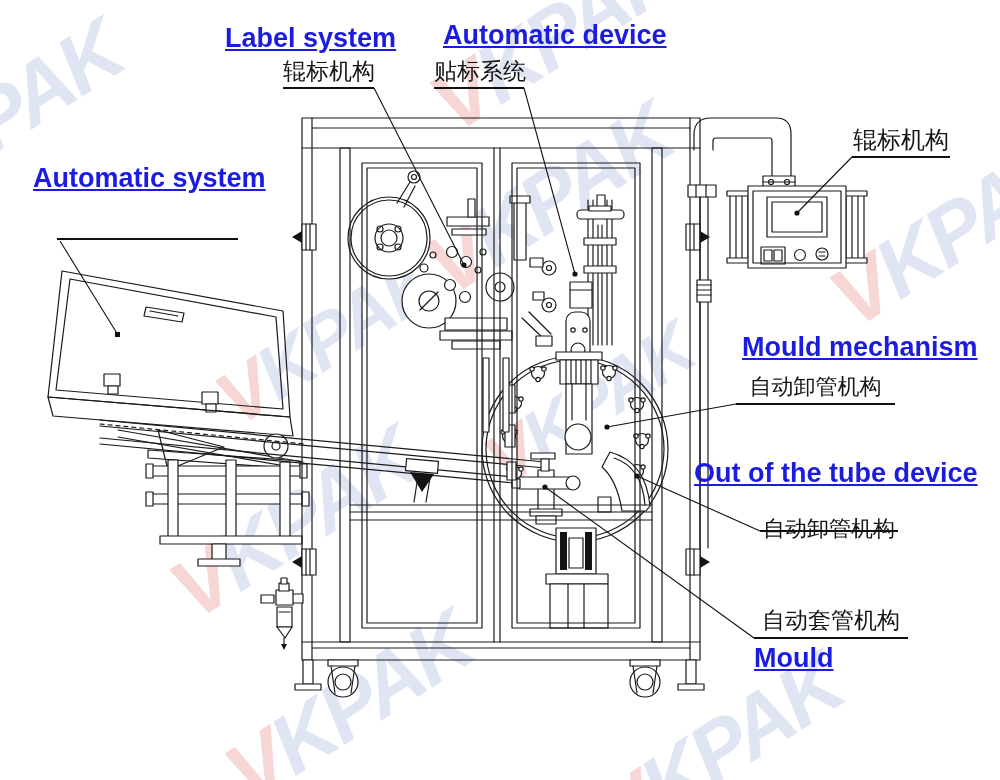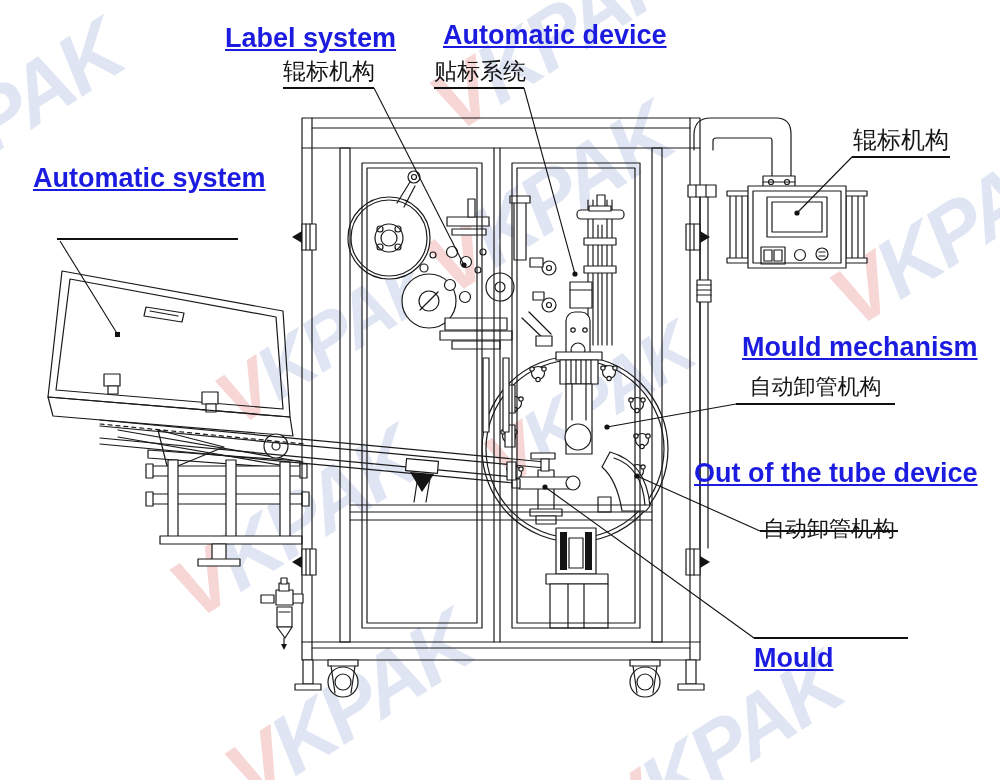--- a/index.html
+++ b/index.html
@@ -406,15 +406,16 @@
 <div class="lbl zh" style="left:852px;top:127px;width:98px;font-size:24px">辊标机构</div>
 
 <div class="lbl en" style="left:33px;top:164px">Automatic system</div>
 
 <div class="lbl en" style="left:742px;top:333px">Mould mechanism</div>
 <div class="lbl zh" style="left:736px;top:375px;width:159px;font-size:22px">自动卸管机构</div>
 
 <div class="lbl en" style="left:694px;top:459px">Out of the tube device</div>
 <div class="lbl zh" style="left:760px;top:517px;width:138px;font-size:22px">自动卸管机构</div>
 
+<div class="lbl zh" style="left:754px;top:608px;width:154px;font-size:23px">自动套管机构</div>
 <div class="lbl en" style="left:754px;top:644px">Mould</div>
 
 </div>
 
 </body></html>

